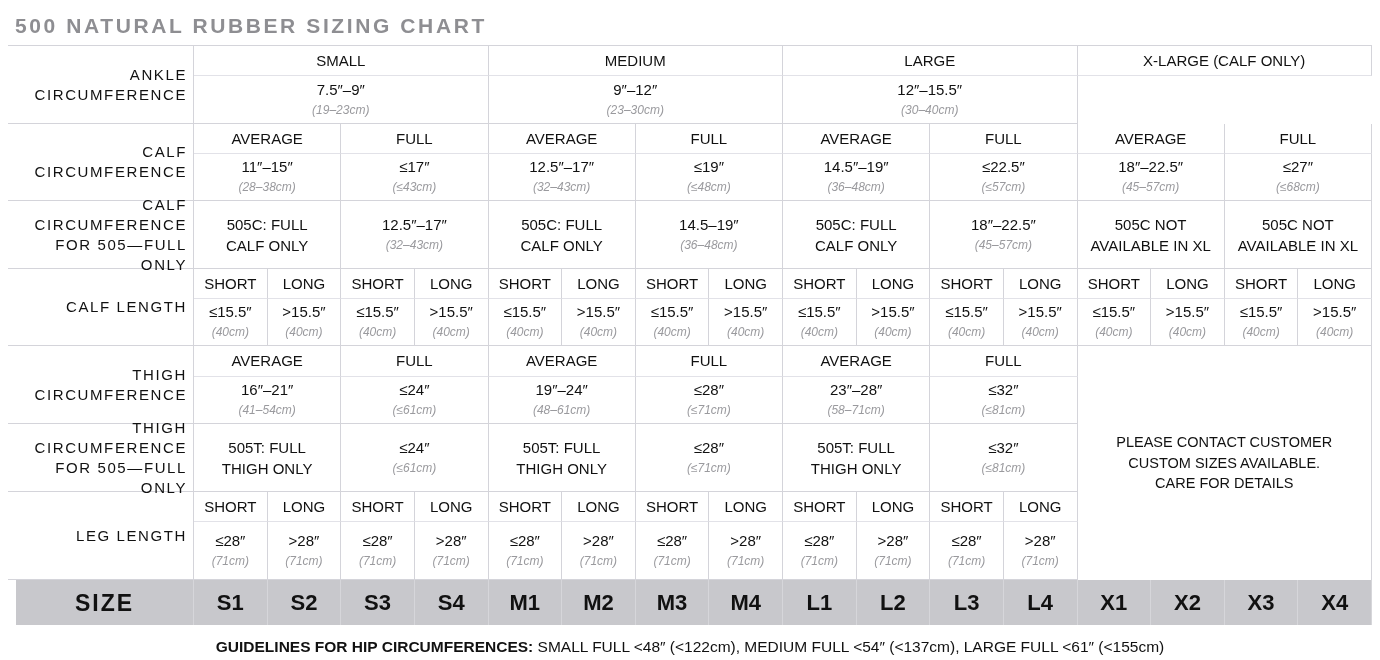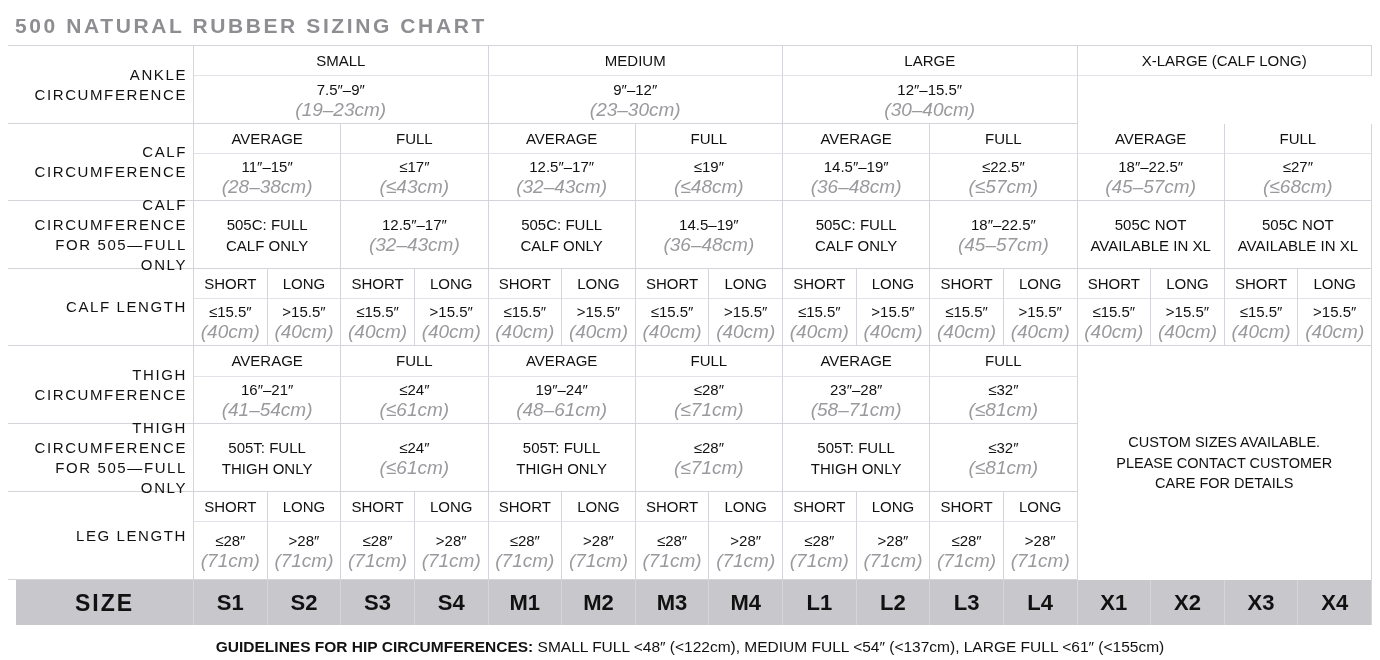--- a/index.html
+++ b/index.html
@@ -25,21 +25,21 @@
     display: flex; flex-direction: column; align-items: center; justify-content: center;
     text-align: center; font-size: 15px; line-height: 20px; color: #111;
   }
   .lbl {
     border-bottom: 1px solid #d4d4da; border-right: 1px solid #d4d4da;
     display: flex; flex-direction: column; align-items: flex-end; justify-content: center;
     text-align: right; padding-right: 6px;
     font-size: 15px; letter-spacing: 1.6px; line-height: 20px; color: #111;
   }
   .sub { border-bottom-color: #e2e2e8; }
-  .cm { font-style: italic; color: #9a9a9e; font-size: 19px; line-height: 20px; }
+  .cm { font-style: italic; color: #9a9a9e; font-size: 12px; line-height: 20px; }
   .v { line-height: 20px; }
   .two { line-height: 21px; }
   .custom { border-bottom: none; font-size: 14.5px; line-height: 20.5px; }
 
   .sizerow { background: #c8c8cc; border-bottom: none; border-right: 1px solid #d6d6da; }
   .sizelbl { font-size: 23px; font-weight: bold; letter-spacing: 2px; color: #111; justify-content: center; align-items: center; padding-right: 0; }
   .sizecell { font-size: 22px; font-weight: bold; color: #111; }
 
   .footer {
     position: absolute; left: 0; width: 1380px; top: 638px;
@@ -435,21 +435,21 @@
     <div class="c sizerow sizecell" style="grid-area: 13 / 11 / span 1 / span 1;">
       <span>L2</span>
     </div>
     <div class="c sizerow sizecell" style="grid-area: 13 / 12 / span 1 / span 1;">
       <span>L3</span>
     </div>
     <div class="c sizerow sizecell" style="grid-area: 13 / 13 / span 1 / span 1;">
       <span>L4</span>
     </div>
     <div class="c sub" style="grid-area: 1 / 14 / span 1 / span 4;">
-      <span>X-LARGE (CALF LONG)</span>
+      <span>X-LARGE (CALF ONLY)</span>
     </div>
     <div class="c sub" style="grid-area: 3 / 14 / span 1 / span 2;">
       <span>AVERAGE</span>
     </div>
     <div class="c" style="grid-area: 4 / 14 / span 1 / span 2;">
       <span class="v">18″–22.5″</span>
       <span class="cm">(45–57cm)</span>
     </div>
     <div class="c sub" style="grid-area: 3 / 16 / span 1 / span 2;">
       <span>FULL</span>
@@ -488,22 +488,22 @@
       <span class="cm">(40cm)</span>
     </div>
     <div class="c sub" style="grid-area: 6 / 17 / span 1 / span 1;">
       <span>LONG</span>
     </div>
     <div class="c" style="grid-area: 7 / 17 / span 1 / span 1;">
       <span class="v">&gt;15.5″</span>
       <span class="cm">(40cm)</span>
     </div>
     <div class="c custom" style="grid-area: 8 / 14 / span 5 / span 4;">
+      <span>PLEASE CONTACT CUSTOMER</span>
       <span>CUSTOM SIZES AVAILABLE.</span>
-      <span>PLEASE CONTACT CUSTOMER</span>
       <span>CARE FOR DETAILS</span>
     </div>
     <div class="c sizerow sizecell" style="grid-area: 13 / 14 / span 1 / span 1;">
       <span>X1</span>
     </div>
     <div class="c sizerow sizecell" style="grid-area: 13 / 15 / span 1 / span 1;">
       <span>X2</span>
     </div>
     <div class="c sizerow sizecell" style="grid-area: 13 / 16 / span 1 / span 1;">
       <span>X3</span>

